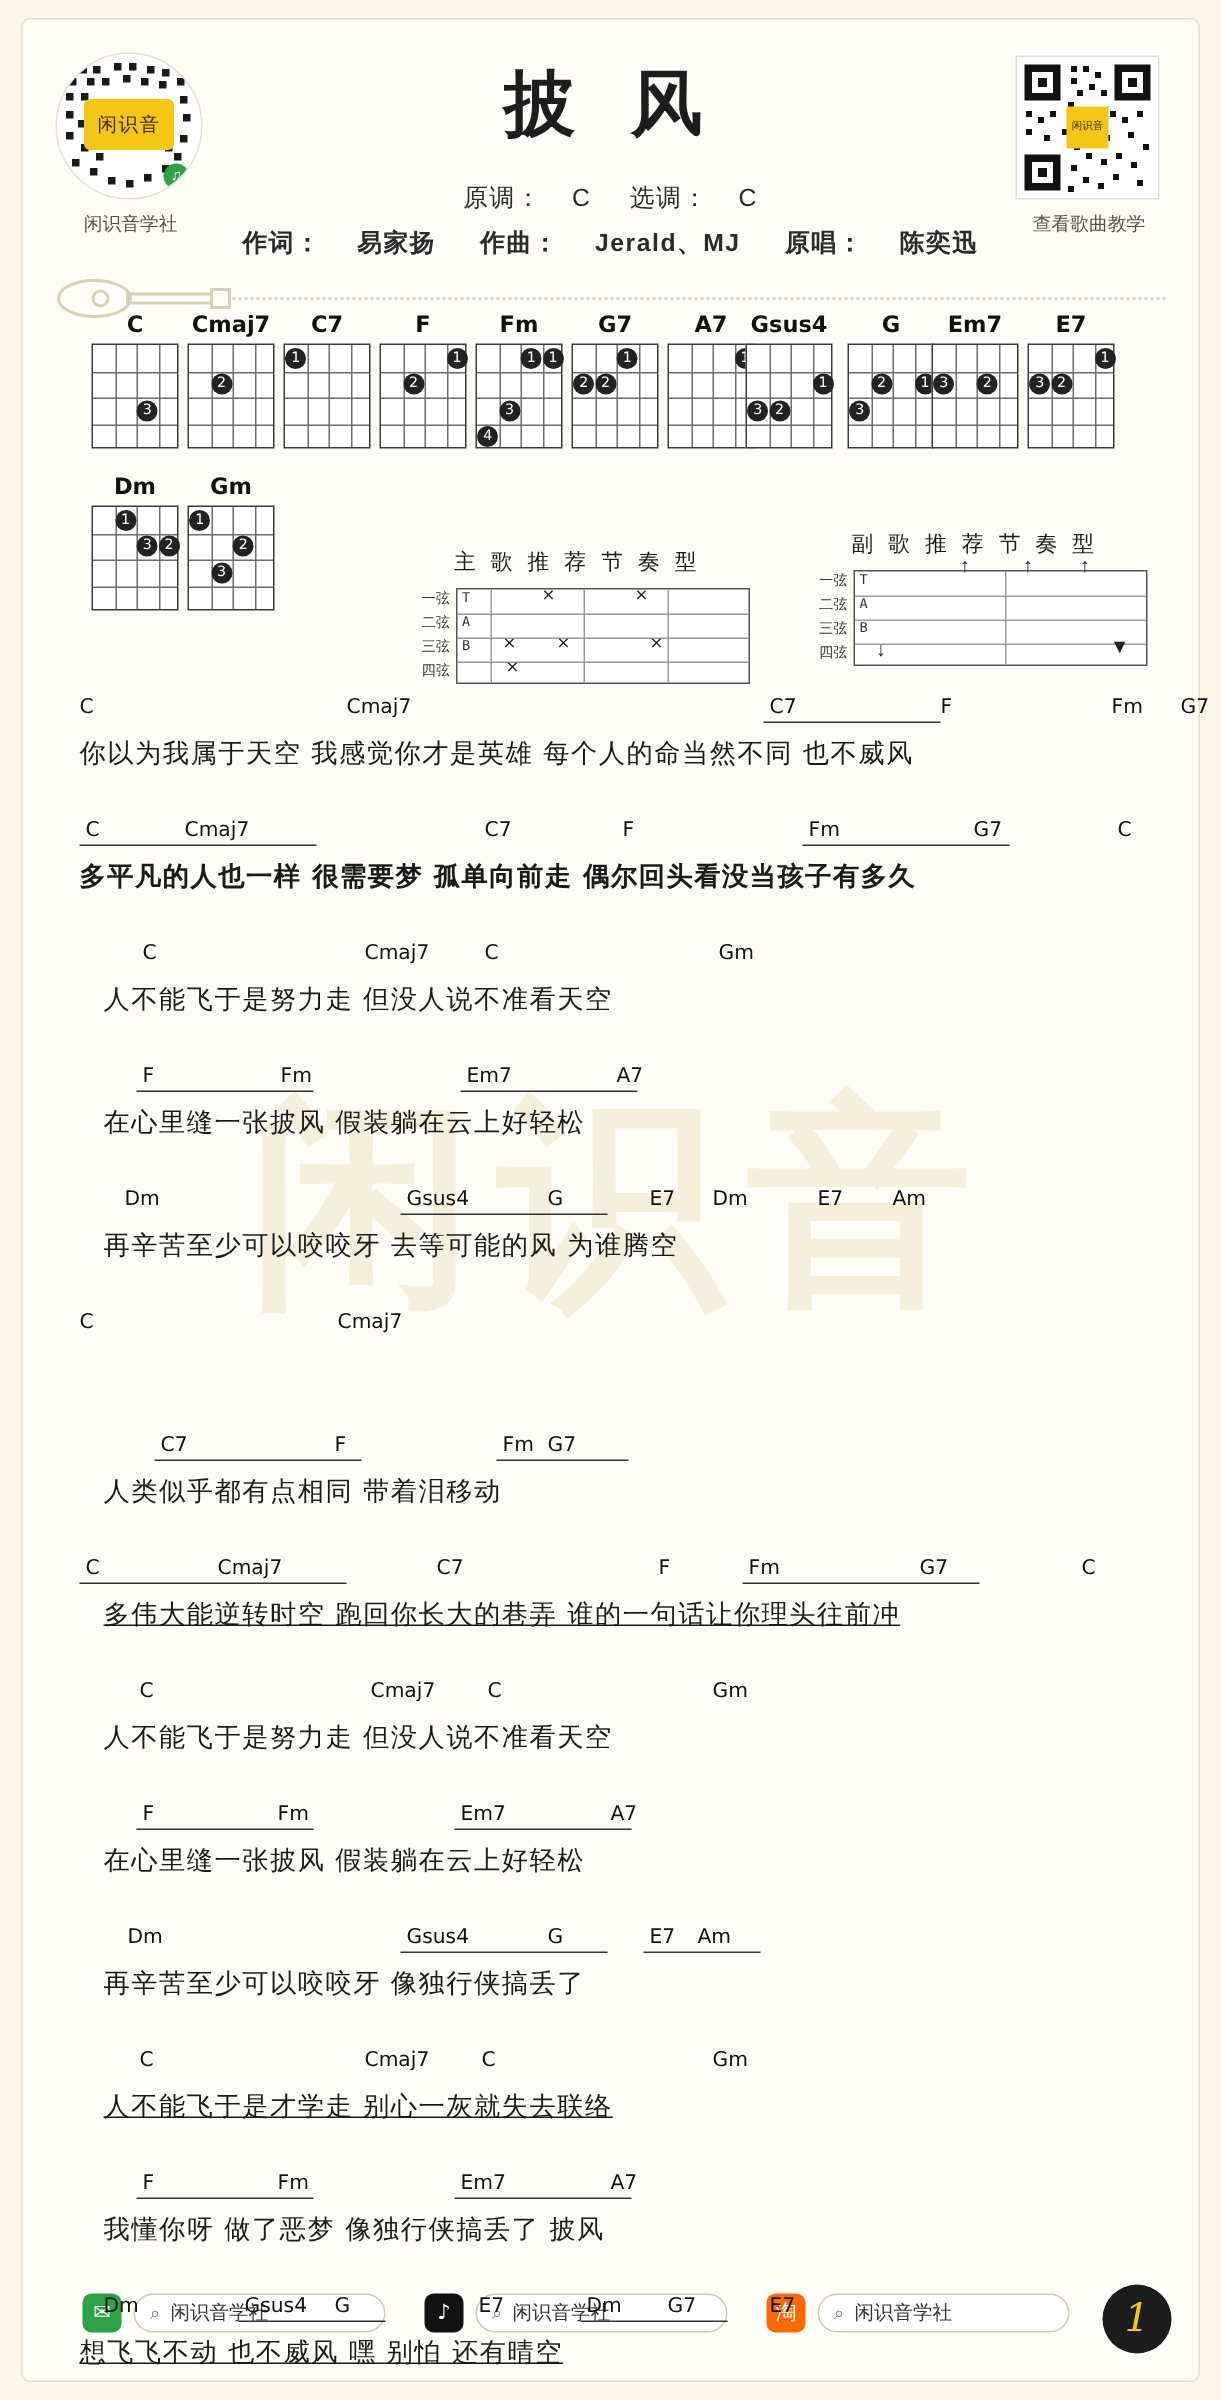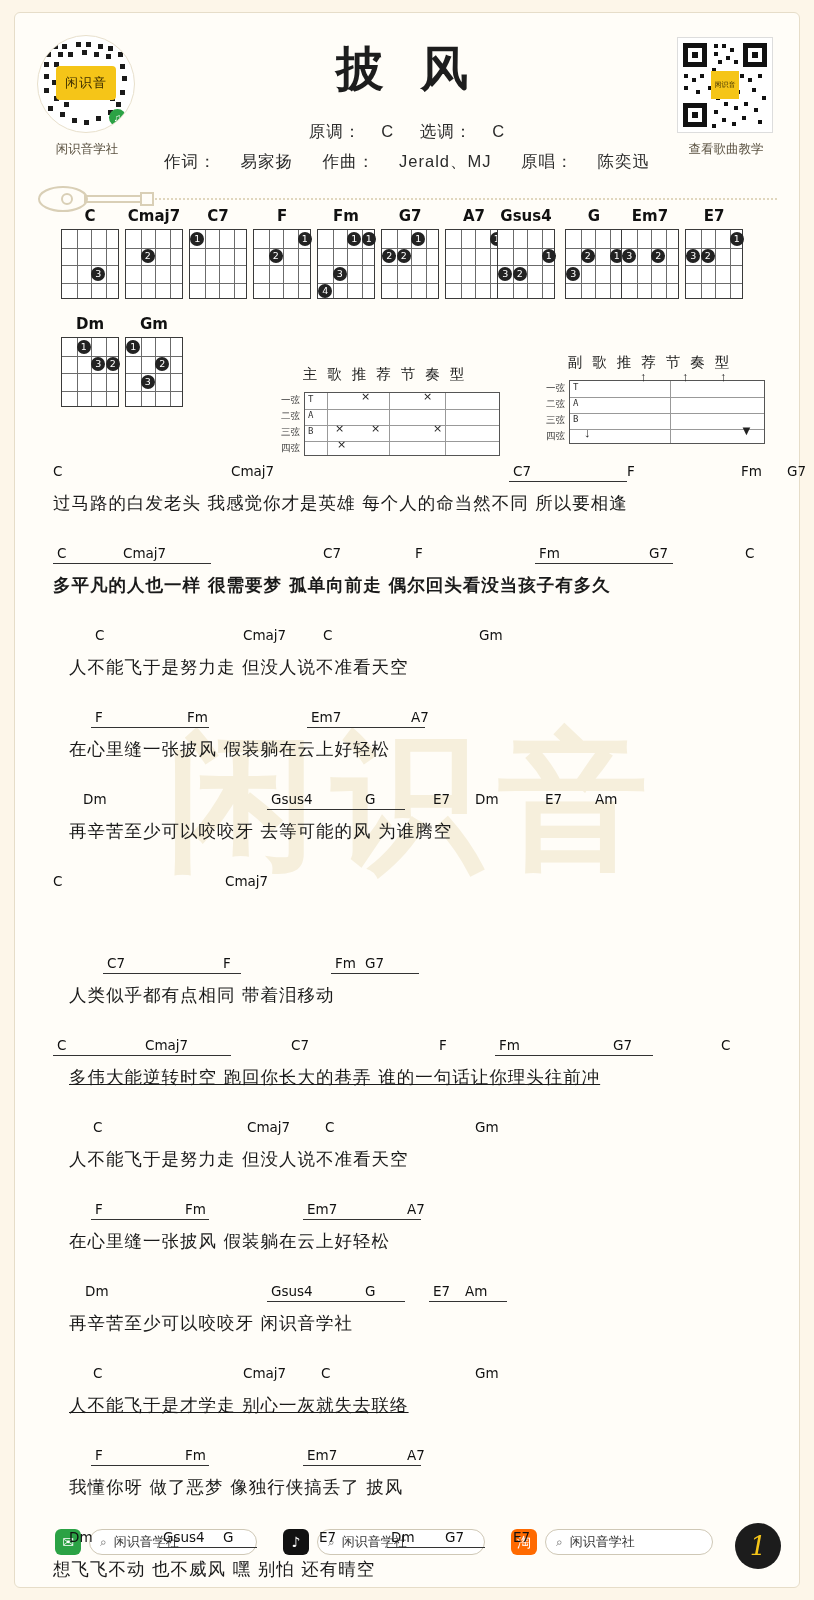--- a/index.html
+++ b/index.html
@@ -53,21 +53,21 @@
   }
   .keyline{
     position:absolute;left:0;right:0;top:108px;text-align:center;
     font-size:16.5px;color:#2b2b2b;letter-spacing:1px;
   }
   .keyline span{margin:0 10px;}
   .credits{
     position:absolute;left:0;right:0;top:138px;text-align:center;
     font-size:16.5px;color:#2b2b2b;letter-spacing:1px;
   }
-  .credits span{margin:0 12px;}
+  .credits span{margin:0 12px;font-weight:bold;}
   .uke-divider{position:absolute;left:22px;top:172px;width:742px;height:28px;}
   .uke-divider .dots{
     position:absolute;left:118px;top:13px;right:2px;height:1px;
     border-top:2px dotted #e0d6bd;
   }
   
   .chords{position:relative;margin:24px 0 0 0;height:250px;}
   .chord{position:absolute;width:62px;}
   .chord .name{
     text-align:center;font-size:15px;font-weight:bold;color:#111;margin-bottom:4px;
@@ -497,21 +497,21 @@
   <div class="lyrics" id="lyricArea">
       <div class="block">
         <div class="chordrow">
           <span class="ch" style="left: 18px;">C</span>
           <span class="ch" style="left: 196px;">Cmaj7</span>
           <span class="ch u" style="left: 474px; min-width: 110px;">C7</span>
           <span class="ch" style="left: 592px;">F</span>
           <span class="ch" style="left: 706px;">Fm</span>
           <span class="ch" style="left: 752px;">G7</span>
         </div>
-        <div class="lyric" style="padding-left: 18px;">过马路的白发老头  我感觉你才是英雄  每个人的命当然不同  所以要相逢</div>
+        <div class="lyric" style="padding-left: 18px;">你以为我属于天空  我感觉你才是英雄  每个人的命当然不同  也不威风</div>
       </div>
       <div class="block">
         <div class="chordrow">
           <span class="ch u" style="left: 18px; min-width: 150px;">C</span>
           <span class="ch" style="left: 88px;">Cmaj7</span>
           <span class="ch" style="left: 288px;">C7</span>
           <span class="ch" style="left: 380px;">F</span>
           <span class="ch u" style="left: 500px; min-width: 130px;">Fm</span>
           <span class="ch" style="left: 614px;">G7</span>
           <span class="ch" style="left: 710px;">C</span>
@@ -594,21 +594,21 @@
         <div class="lyric" style="padding-left: 34px;">在心里缝一张披风  假装躺在云上好轻松</div>
       </div>
       <div class="block">
         <div class="chordrow">
           <span class="ch" style="left: 50px;">Dm</span>
           <span class="ch u" style="left: 232px; min-width: 130px;">Gsus4</span>
           <span class="ch" style="left: 330px;">G</span>
           <span class="ch u" style="left: 394px; min-width: 70px;">E7</span>
           <span class="ch" style="left: 430px;">Am</span>
         </div>
-        <div class="lyric" style="padding-left: 34px;">再辛苦至少可以咬咬牙  闲识音学社</div>
+        <div class="lyric" style="padding-left: 34px;">再辛苦至少可以咬咬牙  像独行侠搞丢了</div>
       </div>
       <div class="block">
         <div class="chordrow">
           <span class="ch" style="left: 58px;">C</span>
           <span class="ch" style="left: 208px;">Cmaj7</span>
           <span class="ch" style="left: 286px;">C</span>
           <span class="ch" style="left: 440px;">Gm</span>
         </div>
         <div class="lyric" style="padding-left: 34px; text-decoration: underline;">人不能飞于是才学走    别心一灰就失去联络</div>
       </div>
@@ -624,21 +624,21 @@
       <div class="block">
         <div class="chordrow">
           <span class="ch" style="left: 34px;">Dm</span>
           <span class="ch u" style="left: 124px; min-width: 90px;">Gsus4</span>
           <span class="ch" style="left: 188px;">G</span>
           <span class="ch" style="left: 284px;">E7</span>
           <span class="ch u" style="left: 352px; min-width: 90px;">Dm</span>
           <span class="ch" style="left: 410px;">G7</span>
           <span class="ch" style="left: 478px;">E7</span>
         </div>
-        <div class="lyric" style="padding-left: 18px;">想飞飞不动      也不威风  嘿 别怕  还有晴空</div>
+        <div class="lyric" style="padding-left: 18px; text-decoration: underline;">想飞飞不动      也不威风  嘿 别怕  还有晴空</div>
       </div>
     </div>
 
   <div class="footer" id="footerArea">
     <div class="pagenum">1</div>
   <div class="fitem" style="left: 40px;">
         <span class="ficon" style="background: rgb(43, 162, 69);">✉</span>
         <span class="fsearch">
           <span class="mag">⌕</span>
           <span class="ftxt">闲识音学社</span>

